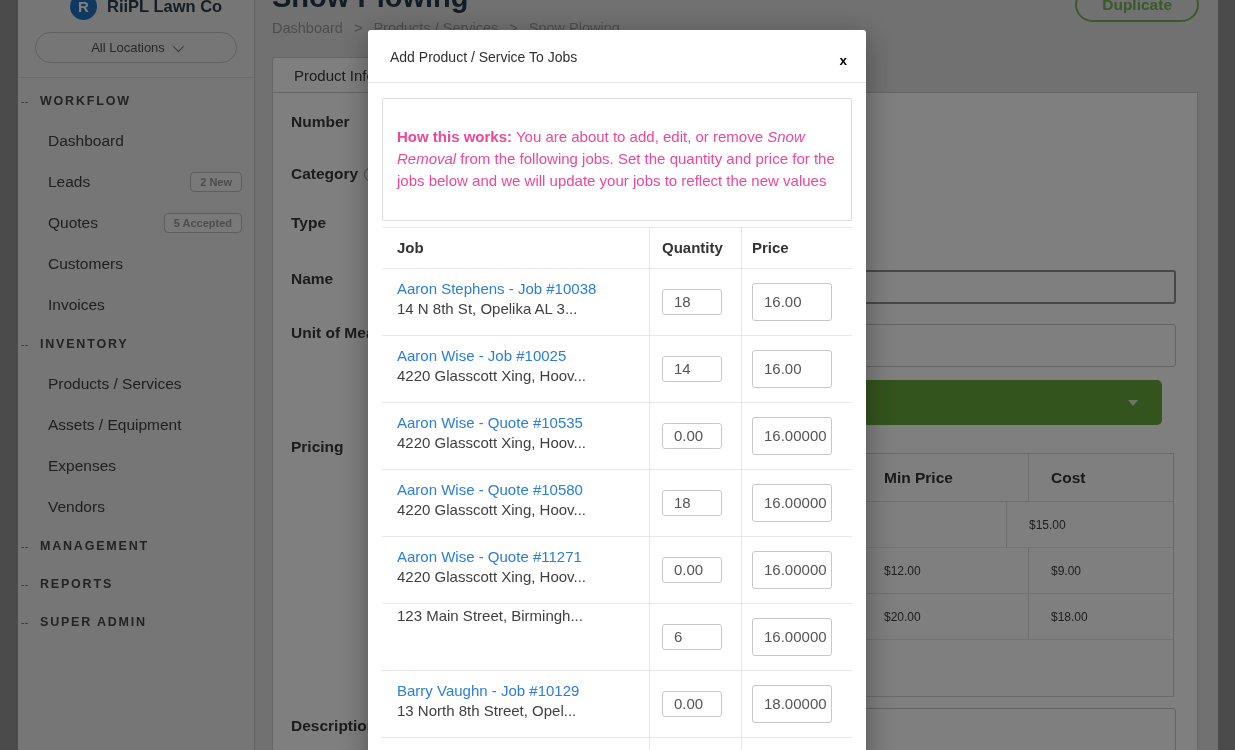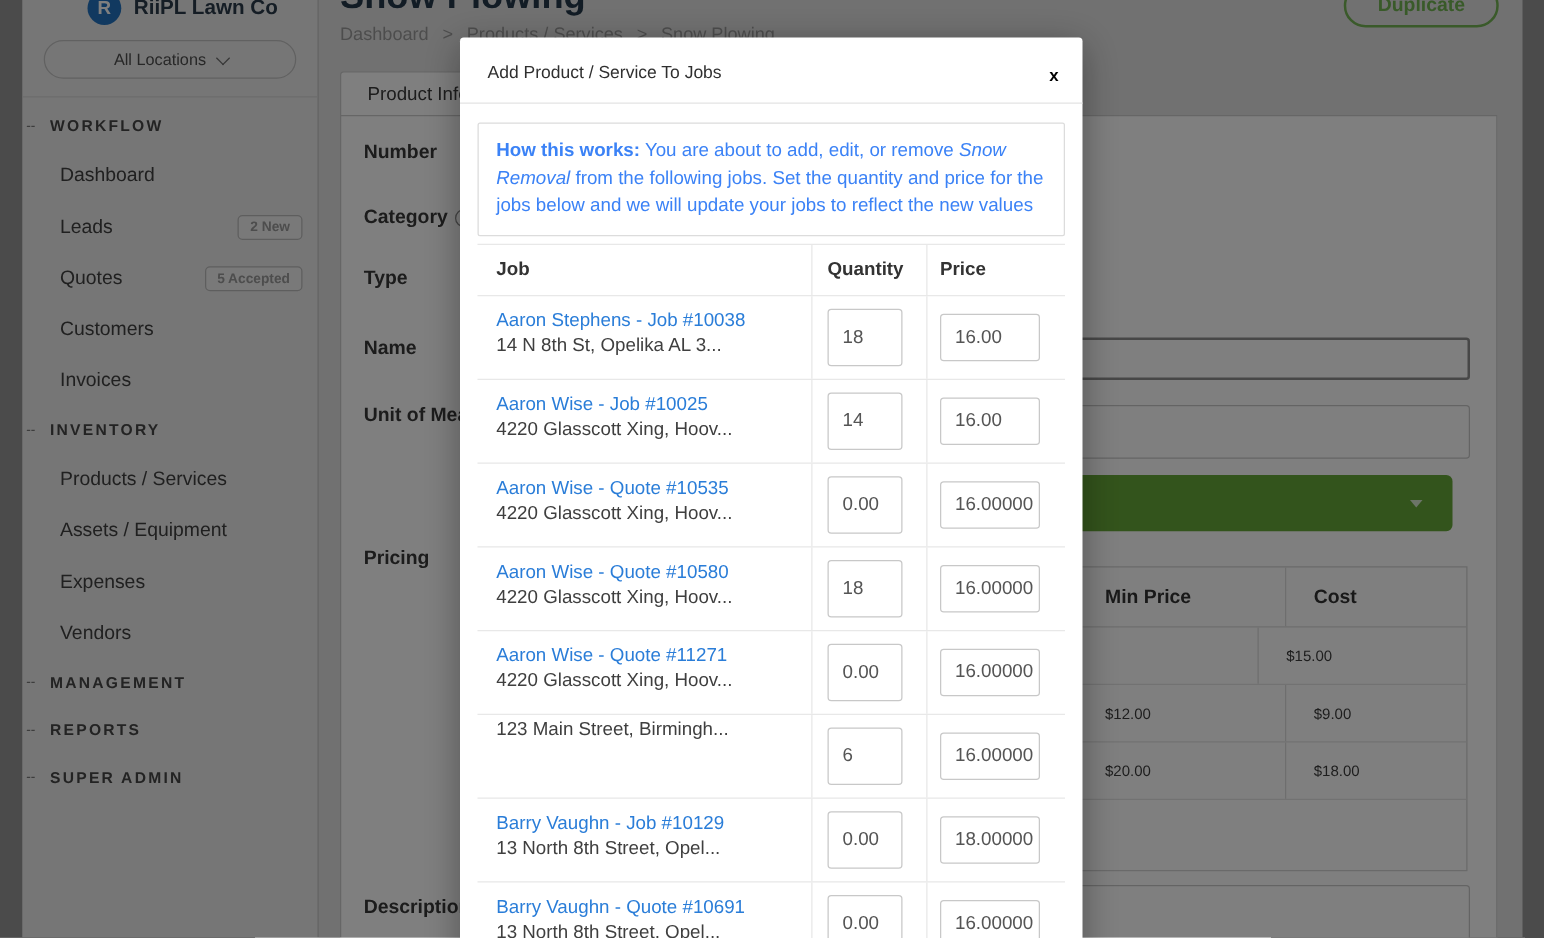--- a/index.html
+++ b/index.html
@@ -70,34 +70,34 @@
 
   
   .overlay { position:fixed; inset:0; background:rgba(0,0,0,0.5); z-index:50; }
   .modal { position:fixed; left:368px; top:30px; width:498px; background:#fff; border-radius:3px; z-index:60;
            box-shadow:0 6px 30px rgba(0,0,0,0.35); padding-bottom:10px; }
   .modal-header { padding:19px 22px 17px; border-bottom:1px solid #e4e4e4; position:relative; }
   .modal-title { font-size:14px; font-weight:500; color:#2f2f2f; }
   .modal-close { position:absolute; right:19px; top:24px; font-size:13.5px; font-weight:800; color:#000; cursor:pointer;
                  background:none; border:none; font-family:inherit; line-height:1; }
   .modal-body { padding:15px 14px 0; }
-  .howto { border:1px solid #dcdcdc; border-radius:2px; padding:11px 14px; font-size:15px; line-height:1.48; color:#3b82f6; }
+  .howto { border:1px solid #dcdcdc; border-radius:2px; padding:27px 14px; font-size:15px; line-height:1.48; color:#ec4899; }
   .howto b { font-weight:700; }
   .howto i { font-style:italic; }
   .jobs-table { margin-top:6px; }
   .jt-header { display:flex; height:42px; align-items:center; border-top:1px solid #e8e8e8; border-bottom:1px solid #e8e8e8;
                font-size:15px; font-weight:600; color:#333; }
   .jt-row { display:flex; height:67px; border-bottom:1px solid #e8e8e8; }
   .c1 { flex:0 0 268px; padding-left:15px; border-right:1px solid #e8e8e8; }
   .c2 { flex:0 0 92px; padding-left:12px; border-right:1px solid #e8e8e8; display:flex; align-items:center; }
   .c3 { flex:1; padding-left:10px; display:flex; align-items:center; }
   .jt-header .c1, .jt-header .c2, .jt-header .c3 { display:flex; align-items:center; height:100%; }
   .job-name { color:#2a7dd8; font-size:15px; margin-top:11px; cursor:pointer; display:block; text-decoration:none; }
   .job-addr { color:#3f3f3f; font-size:15px; margin-top:3px; }
-  .qty-input { width:60px; height:46px; border:1px solid #c8c8c8; border-radius:3px; padding:0 6px 0 11px;
+  .qty-input { width:60px; height:26px; border:1px solid #c8c8c8; border-radius:3px; padding:0 6px 0 11px;
                font-size:15px; color:#555; font-family:inherit; }
   .price-input { width:80px; height:38px; border:1px solid #c8c8c8; border-radius:3px; padding:0 4px 0 11px;
                  font-size:15px; color:#555; font-family:inherit; }
 </style>
 </head>
 <body>
 
 <div class="app">
 
   <aside class="sidebar">

